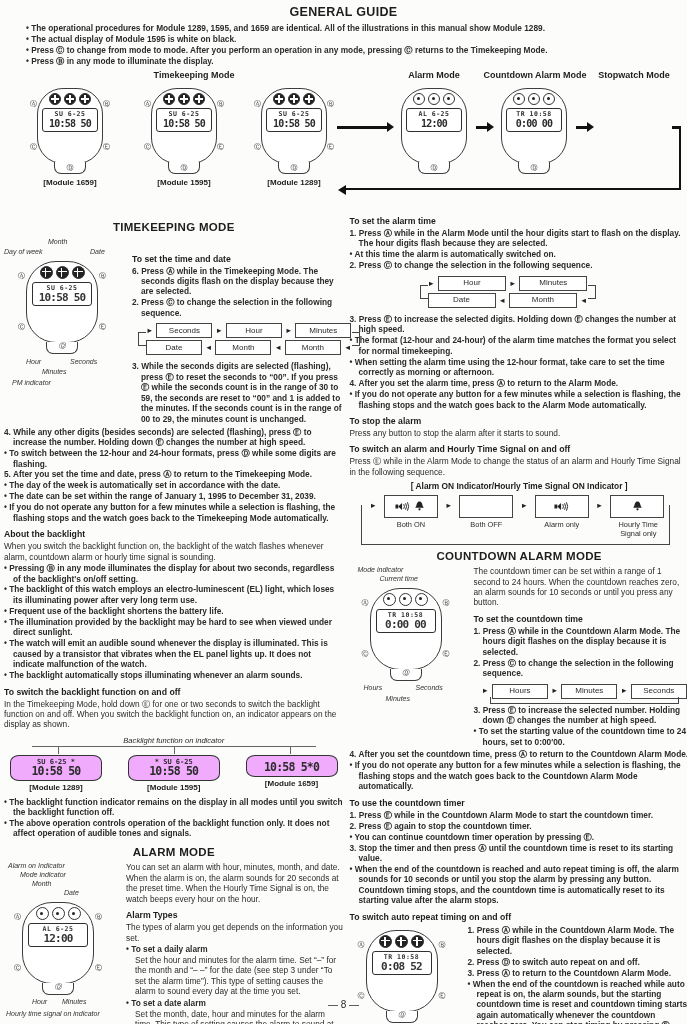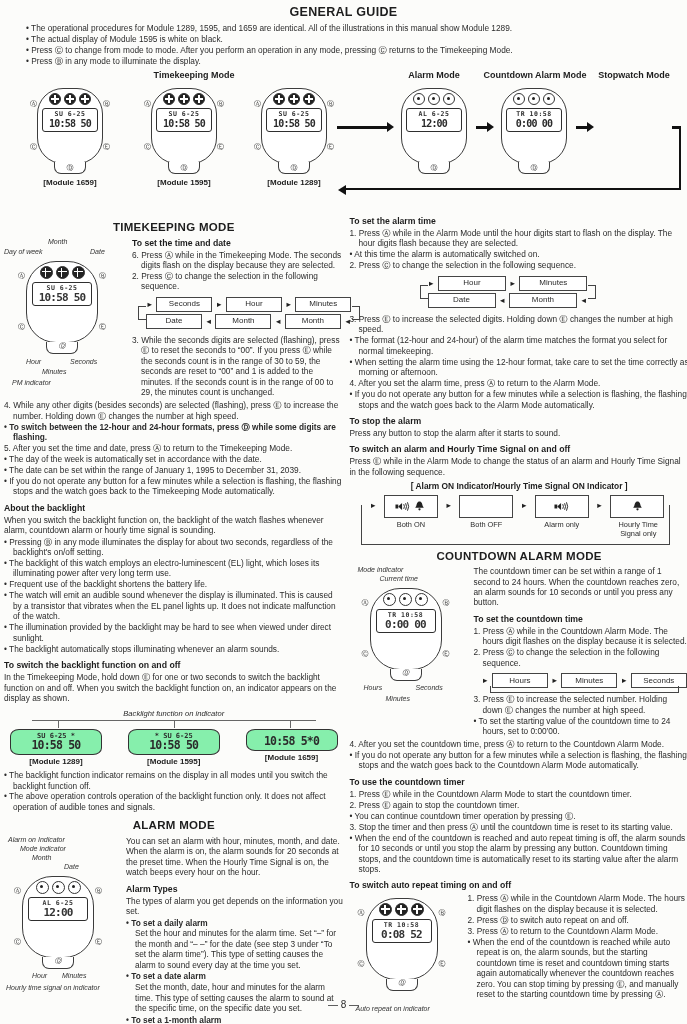--- a/index.html
+++ b/index.html
@@ -3,21 +3,21 @@
 <meta charset="utf-8">
 <style>
   html,body{margin:0;padding:0;background:#e8e8e6;}
   .page{position:relative;width:687px;height:1024px;background:#fcfcfa;color:#2b2b2b;
         font-family:"Liberation Sans",sans-serif;font-size:8.3px;line-height:1.26;overflow:hidden;}
   
   .h1{font-size:12.5px;font-weight:bold;text-align:center;color:#1d1d1d;padding-top:5px;letter-spacing:.3px;}
   .h2{font-size:11.5px;font-weight:bold;text-align:center;color:#1d1d1d;margin:6px 0 3px;letter-spacing:.3px;}
   .h3{font-size:8.7px;font-weight:bold;color:#1d1d1d;margin:6px 0 1px;}
   .hdr-bullets{padding:2px 14px 0 26px;}
-  .b{margin:0 0 .5px 0;padding-left:9px;text-indent:-9px;}
+  .b{margin:0 0 .5px 0;padding-left:9px;text-indent:-9px;font-weight:bold;}
   .bb{font-weight:bold;}
   .para{margin:0 0 1px 0;}
   .cols{display:flex;gap:6px;padding:0 4px;margin-top:4px;}
   .col{width:50%;}
   
   .watch{position:relative;width:88px;height:96px;flex:none;}
   .wcase{position:absolute;left:8px;right:8px;top:3px;bottom:11px;border:1.8px solid #3c3c3c;border-radius:30px;background:#fff;}
   .sds{display:flex;justify-content:center;gap:3px;margin-top:4px;}
   .sd{width:11px;height:11px;border:1.3px solid #333;border-radius:50%;position:relative;background:#fff;}
   .sd.dot::after{content:"";position:absolute;left:3.2px;top:3.2px;width:3px;height:3px;border-radius:50%;background:#222;}
@@ -68,21 +68,21 @@
   .states .fa{margin-top:6px;}
   .states .cycle{position:absolute;left:-9px;right:-4px;top:10px;bottom:-6px;border:1.1px solid #444;border-top:none;z-index:0;}
   
   .blfig{margin:6px 0 3px;}
   .bl-label{font-style:italic;font-size:7.6px;text-align:center;}
   .bl-conn{position:relative;height:8px;margin:1px 28px 0;border-top:1px solid #666;}
   .bl-conn i{position:absolute;top:0;width:1px;height:7px;background:#666;}
   .bl-conn i:nth-child(1){left:9%;} .bl-conn i:nth-child(2){left:50%;} .bl-conn i:nth-child(3){left:91%;}
   .bl-row{display:flex;justify-content:space-between;padding:0 6px;}
   .bl-item{text-align:center;}
-  .mini{border:1.5px solid #333;border-radius:9px/7px;padding:2px 5px 3px;min-width:80px;background:#86efac;}
+  .mini{border:1.5px solid #333;border-radius:9px/7px;padding:2px 5px 3px;min-width:80px;background:#f0abfc;}
   .mini .m1{font:bold 7px/8px "DejaVu Sans Mono",monospace;}
   .mini .m2{font:bold 11.5px/11px "DejaVu Sans Mono",monospace;letter-spacing:-.8px;}
   .mini-cap{font-weight:bold;font-size:8px;margin-top:2px;color:#1d1d1d;}
   
   .icon{display:inline-block;}
   .footer{position:absolute;left:0;right:0;bottom:12px;text-align:center;font-size:10px;color:#2b2b2b;}
   .typ{margin-bottom:1px;}
   .typ .tbody{padding-left:9px;}
 </style>
 </head>
@@ -233,21 +233,21 @@
               <span class="pb pe">Ⓔ</span>
             <div class="tab"><span class="pd">Ⓓ</span></div>
           </div>
           <span class="flabel" style="left:22px;top:120px;">Hour</span>
           <span class="flabel" style="left:66px;top:120px;">Seconds</span>
           <span class="flabel" style="left:38px;top:130px;">Minutes</span>
           <span class="flabel" style="left:8px;top:141px;">PM indicator</span>
         </div>
 
         <div class="figtext">
-          <div class="h3" style="margin-top:0;">To set the time and date</div>
+          <div class="h3" style="margin-top:16px;">To set the time and date</div>
           <div class="b">6. Press Ⓐ while in the Timekeeping Mode. The seconds digits flash on the display because they are selected.</div>
           <div class="b">2. Press Ⓒ to change the selection in the following sequence.</div>
           <div class="flow">
             <span class="loop l"></span>
             <span class="loop r"></span>
             <div class="frow">
               <span class="fa">►</span>
               <span class="fbox">Seconds</span>
               <span class="fa">►</span>
               <span class="fbox">Hour</span>
@@ -272,22 +272,22 @@
       <div class="b">5. After you set the time and date, press Ⓐ to return to the Timekeeping Mode.</div>
       <div class="b">• The day of the week is automatically set in accordance with the date.</div>
       <div class="b">• The date can be set within the range of January 1, 1995 to December 31, 2039.</div>
       <div class="b">• If you do not operate any button for a few minutes while a selection is flashing, the flashing stops and the watch goes back to the Timekeeping Mode automatically.</div>
 
       <div class="h3">About the backlight</div>
       <div class="para">When you switch the backlight function on, the backlight of the watch flashes whenever alarm, countdown alarm or hourly time signal is sounding.</div>
       <div class="b">• Pressing Ⓑ in any mode illuminates the display for about two seconds, regardless of the backlight's on/off setting.</div>
       <div class="b">• The backlight of this watch employs an electro-luminescent (EL) light, which loses its illuminating power after very long term use.</div>
       <div class="b">• Frequent use of the backlight shortens the battery life.</div>
+      <div class="b">• The illumination provided by the backlight may be hard to see when viewed under direct sunlight.</div>
       <div class="b">• The watch will emit an audible sound whenever the display is illuminated. This is caused by a transistor that vibrates when the EL panel lights up. It does not indicate malfunction of the watch.</div>
-      <div class="b">• The illumination provided by the backlight may be hard to see when viewed under direct sunlight.</div>
       <div class="b">• The backlight automatically stops illuminating whenever an alarm sounds.</div>
 
       <div class="h3">To switch the backlight function on and off</div>
       <div class="para">In the Timekeeping Mode, hold down Ⓔ for one or two seconds to switch the backlight function on and off. When you switch the backlight function on, an indicator appears on the display as shown.</div>
 
       <div class="blfig">
         <div class="bl-label">Backlight function on indicator</div>
         <div class="bl-conn">
             <i></i>
             <i></i>

